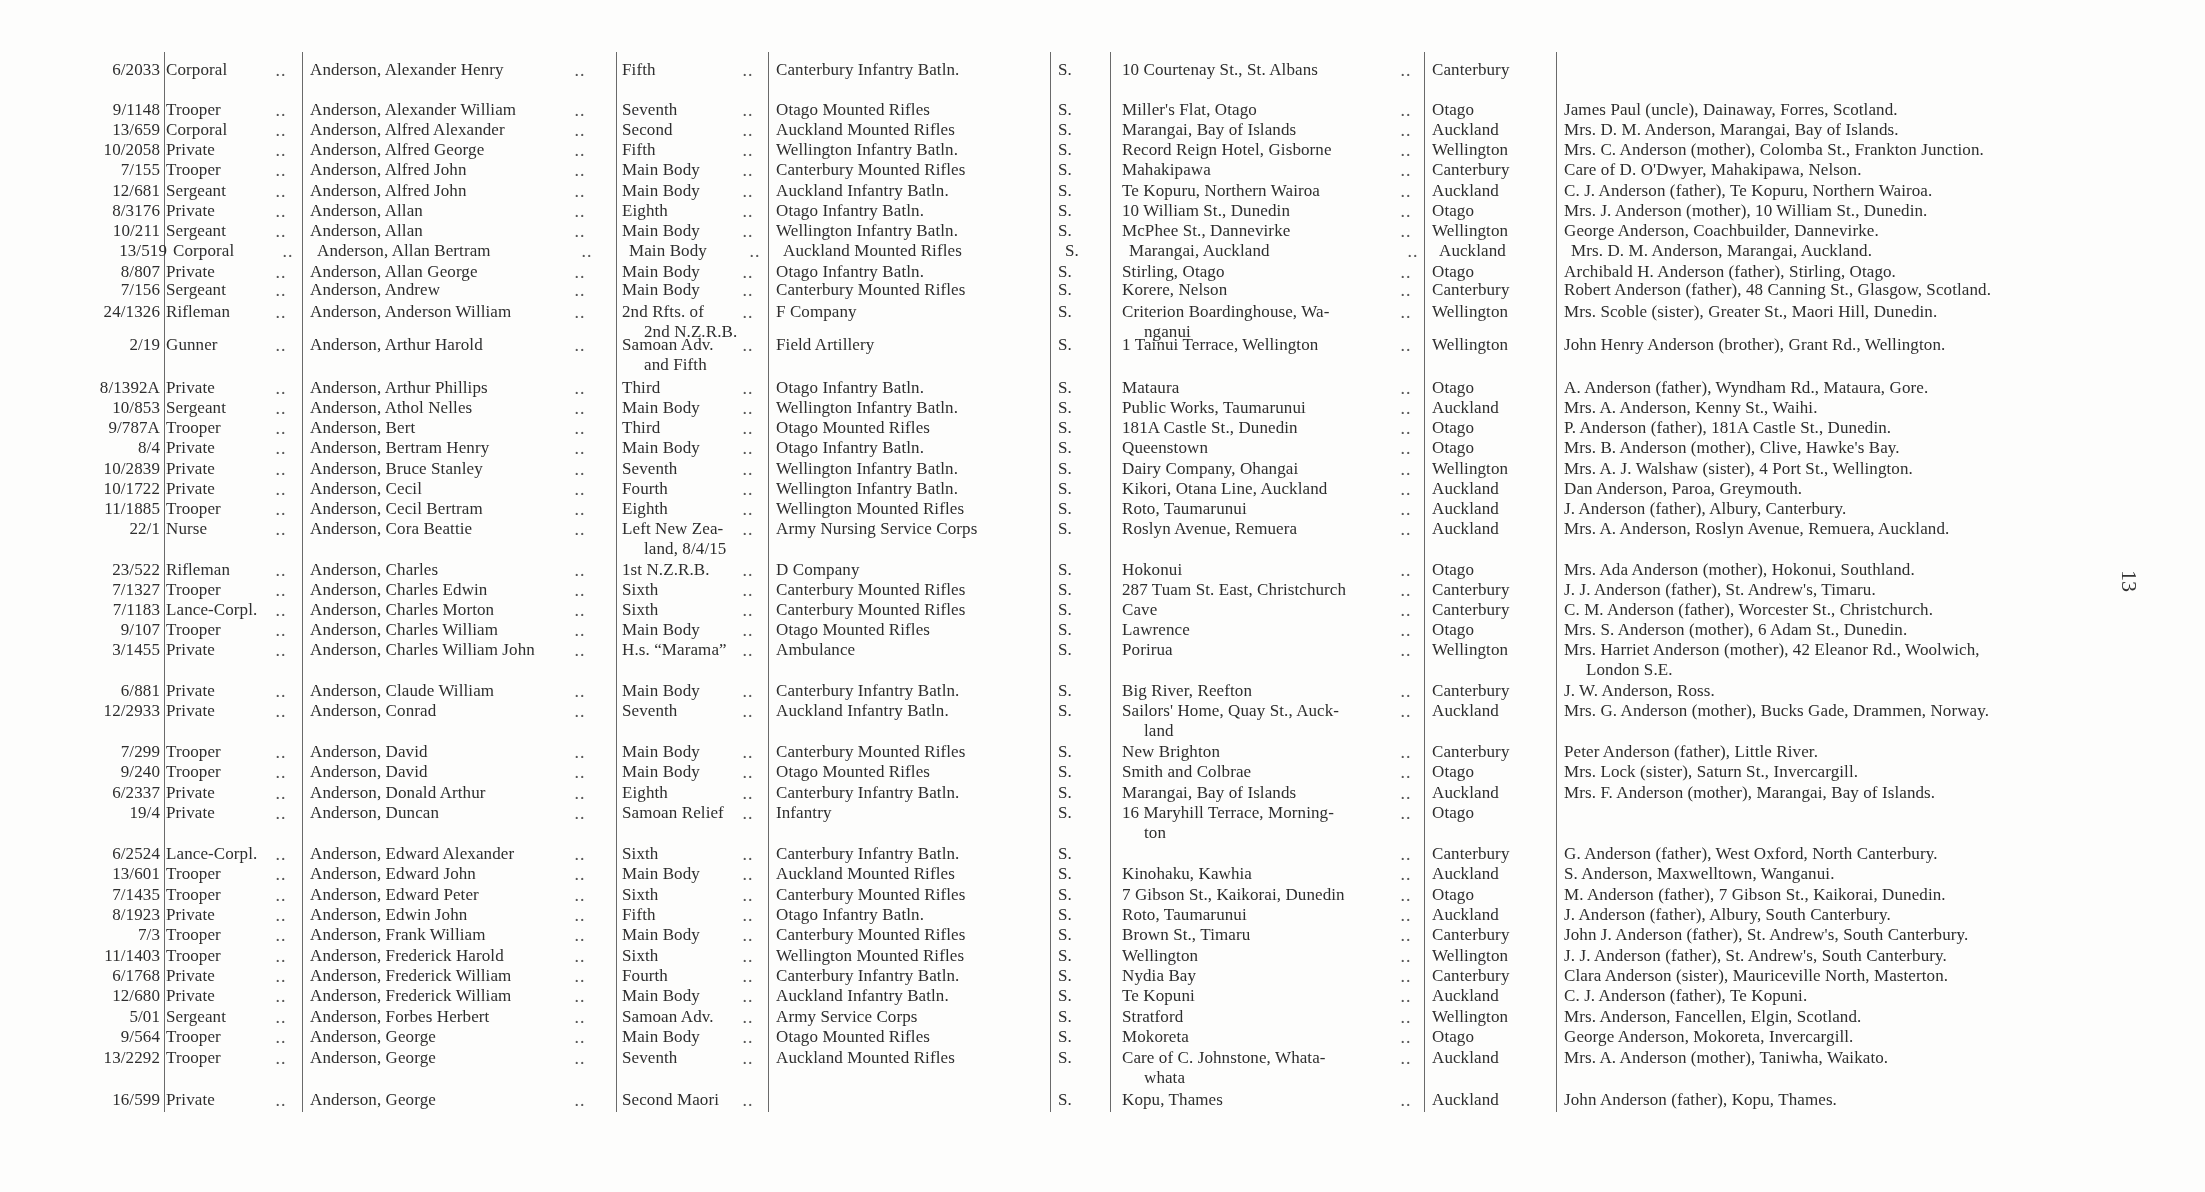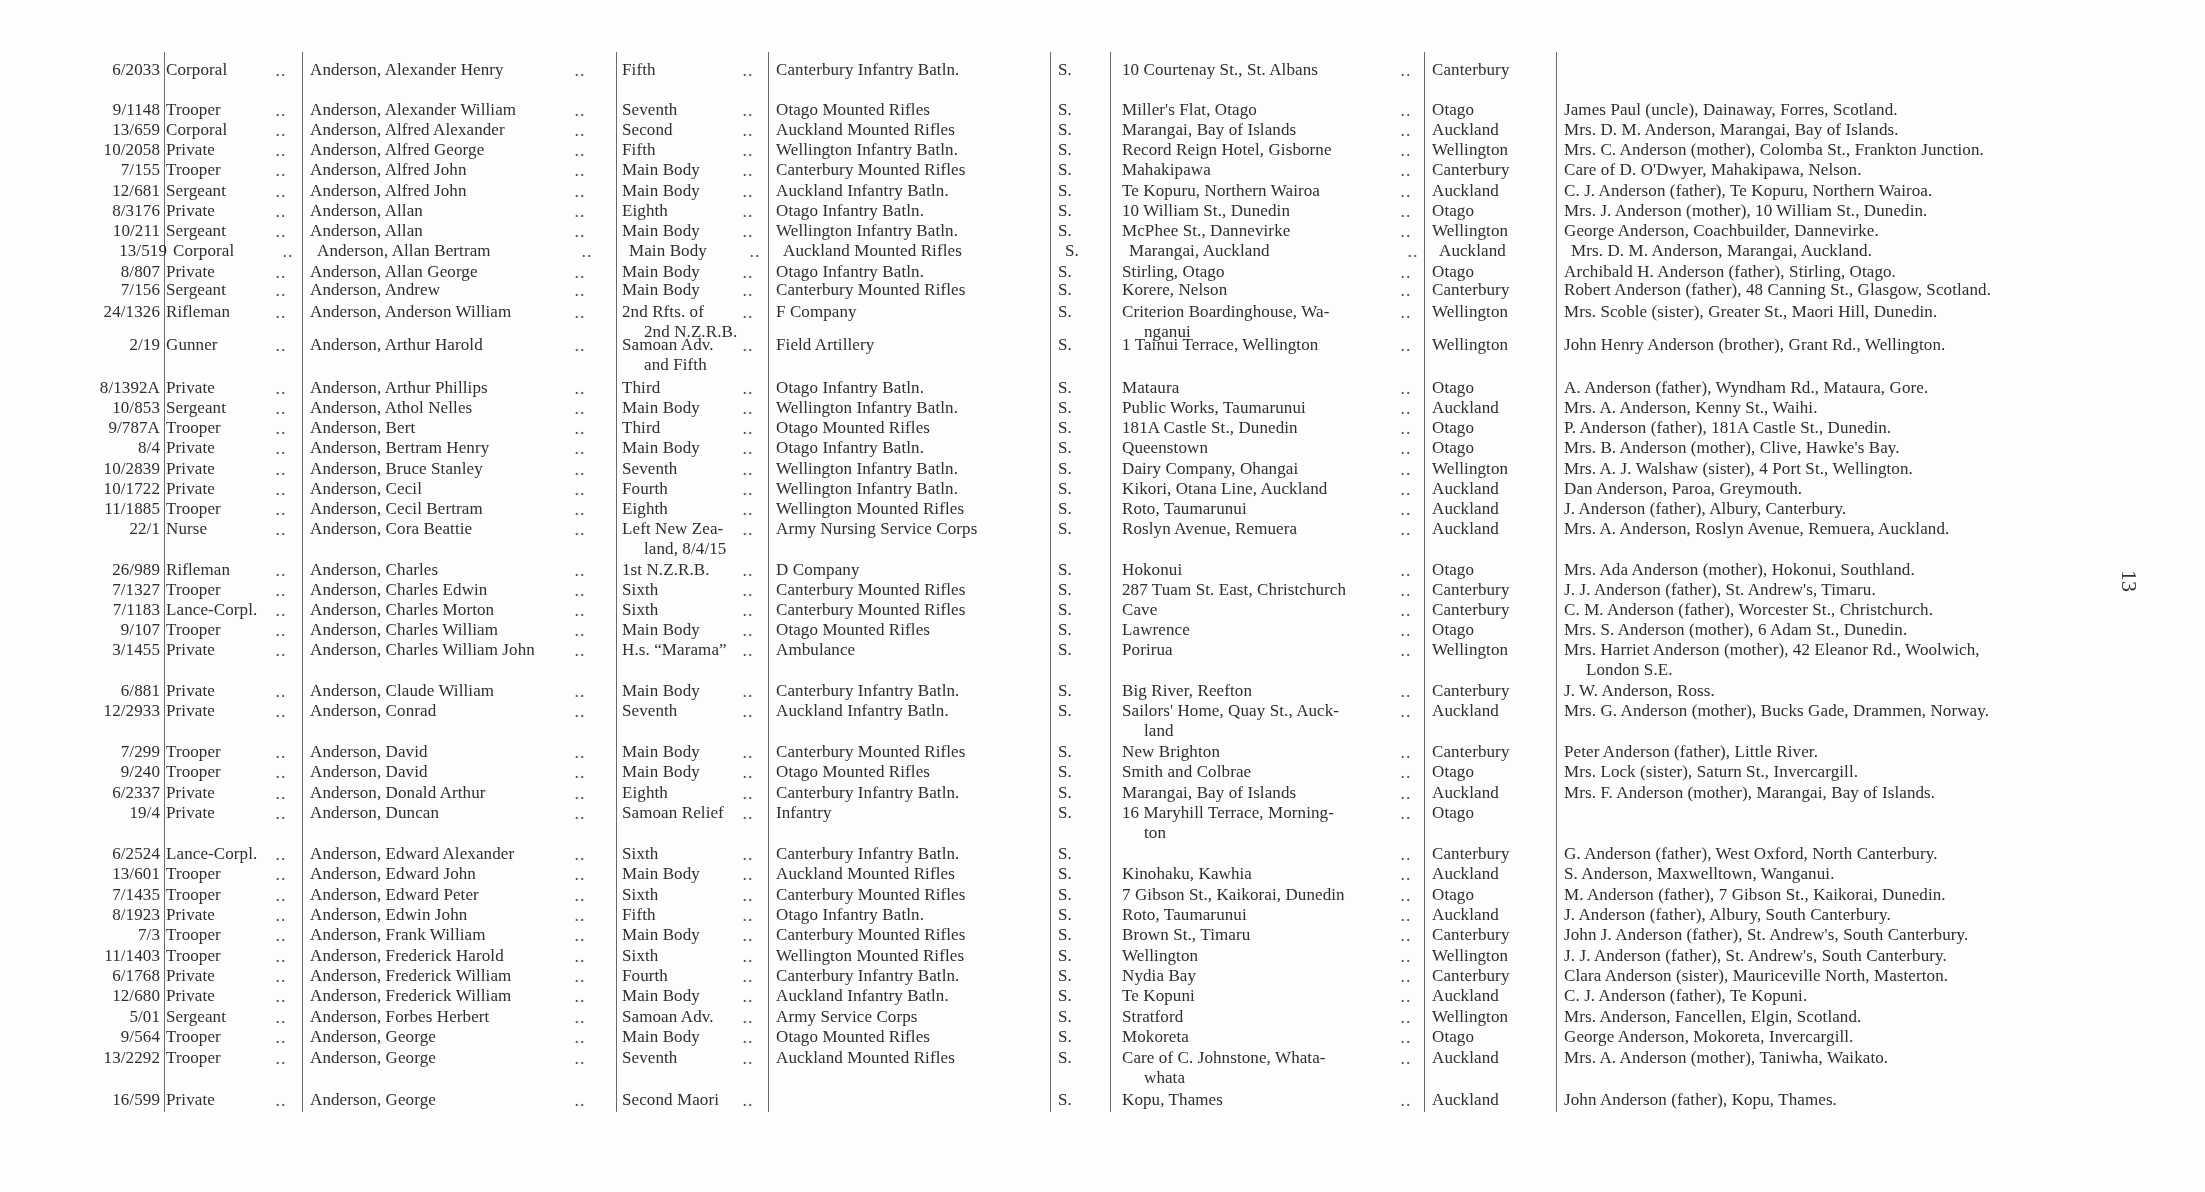--- a/index.html
+++ b/index.html
@@ -356,21 +356,21 @@
         <div class="cell c-s"><span>S.</span></div>
         <div class="cell c-addr"><span>Roslyn Avenue, Remuera</span></div>
         <div class="cell c-dist"><span>Auckland</span></div>
         <div class="cell c-kin"><span>Mrs. A. Anderson, Roslyn Avenue, Remuera, Auckland.</span></div>
         <span class="dots" style="left: 275px;">..</span>
         <span class="dots" style="left: 574px;">..</span>
         <span class="dots" style="left: 742px;">..</span>
         <span class="dots" style="left: 1400px;">..</span>
       </div>
       <div class="row" style="top: 560px;">
-        <div class="cell c-num"><span>26/989</span></div>
+        <div class="cell c-num"><span>23/522</span></div>
         <div class="cell c-rank"><span>Rifleman</span></div>
         <div class="cell c-name"><span>Anderson, Charles</span></div>
         <div class="cell c-body"><span>1st N.Z.R.B.</span></div>
         <div class="cell c-unit"><span>D Company</span></div>
         <div class="cell c-s"><span>S.</span></div>
         <div class="cell c-addr"><span>Hokonui</span></div>
         <div class="cell c-dist"><span>Otago</span></div>
         <div class="cell c-kin"><span>Mrs. Ada Anderson (mother), Hokonui, Southland.</span></div>
         <span class="dots" style="left: 275px;">..</span>
         <span class="dots" style="left: 574px;">..</span>

